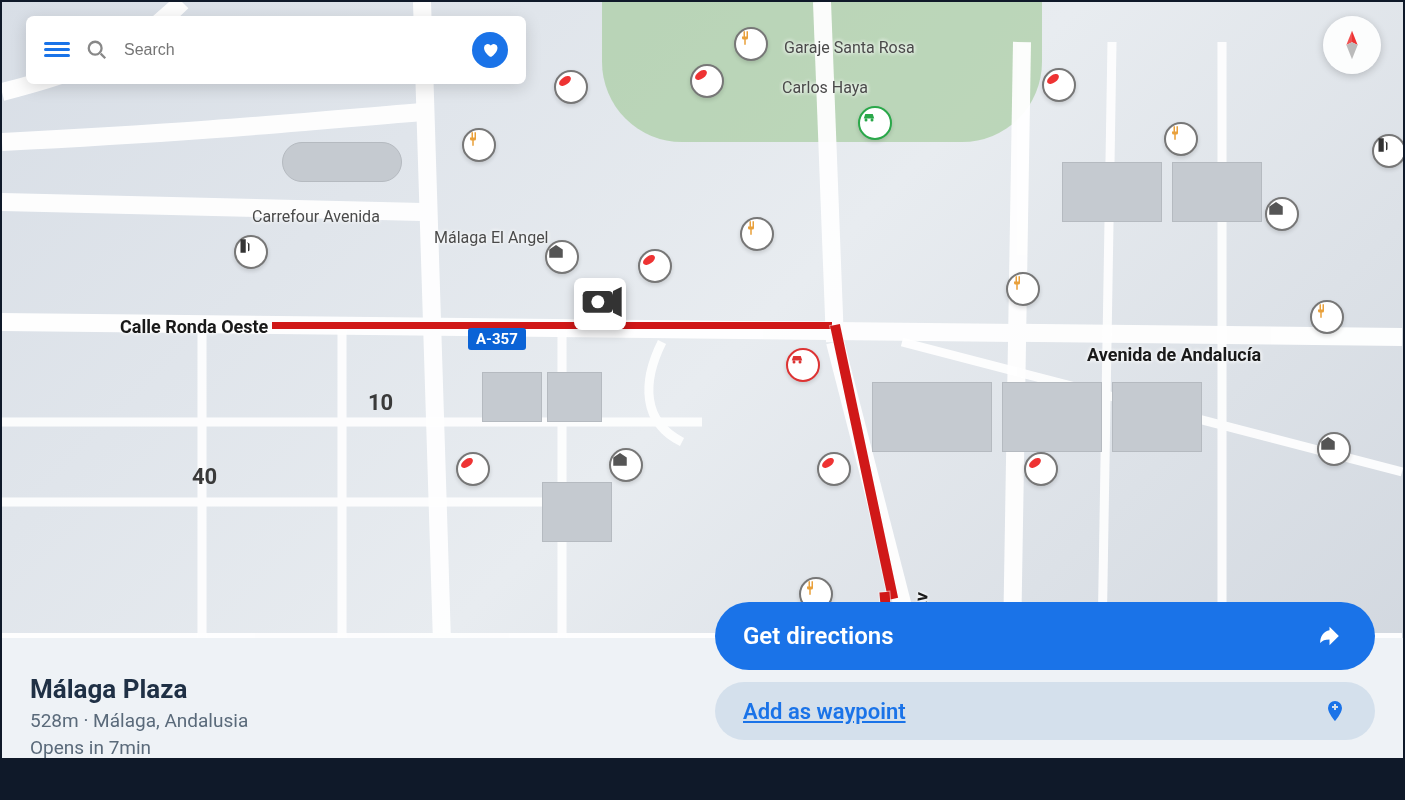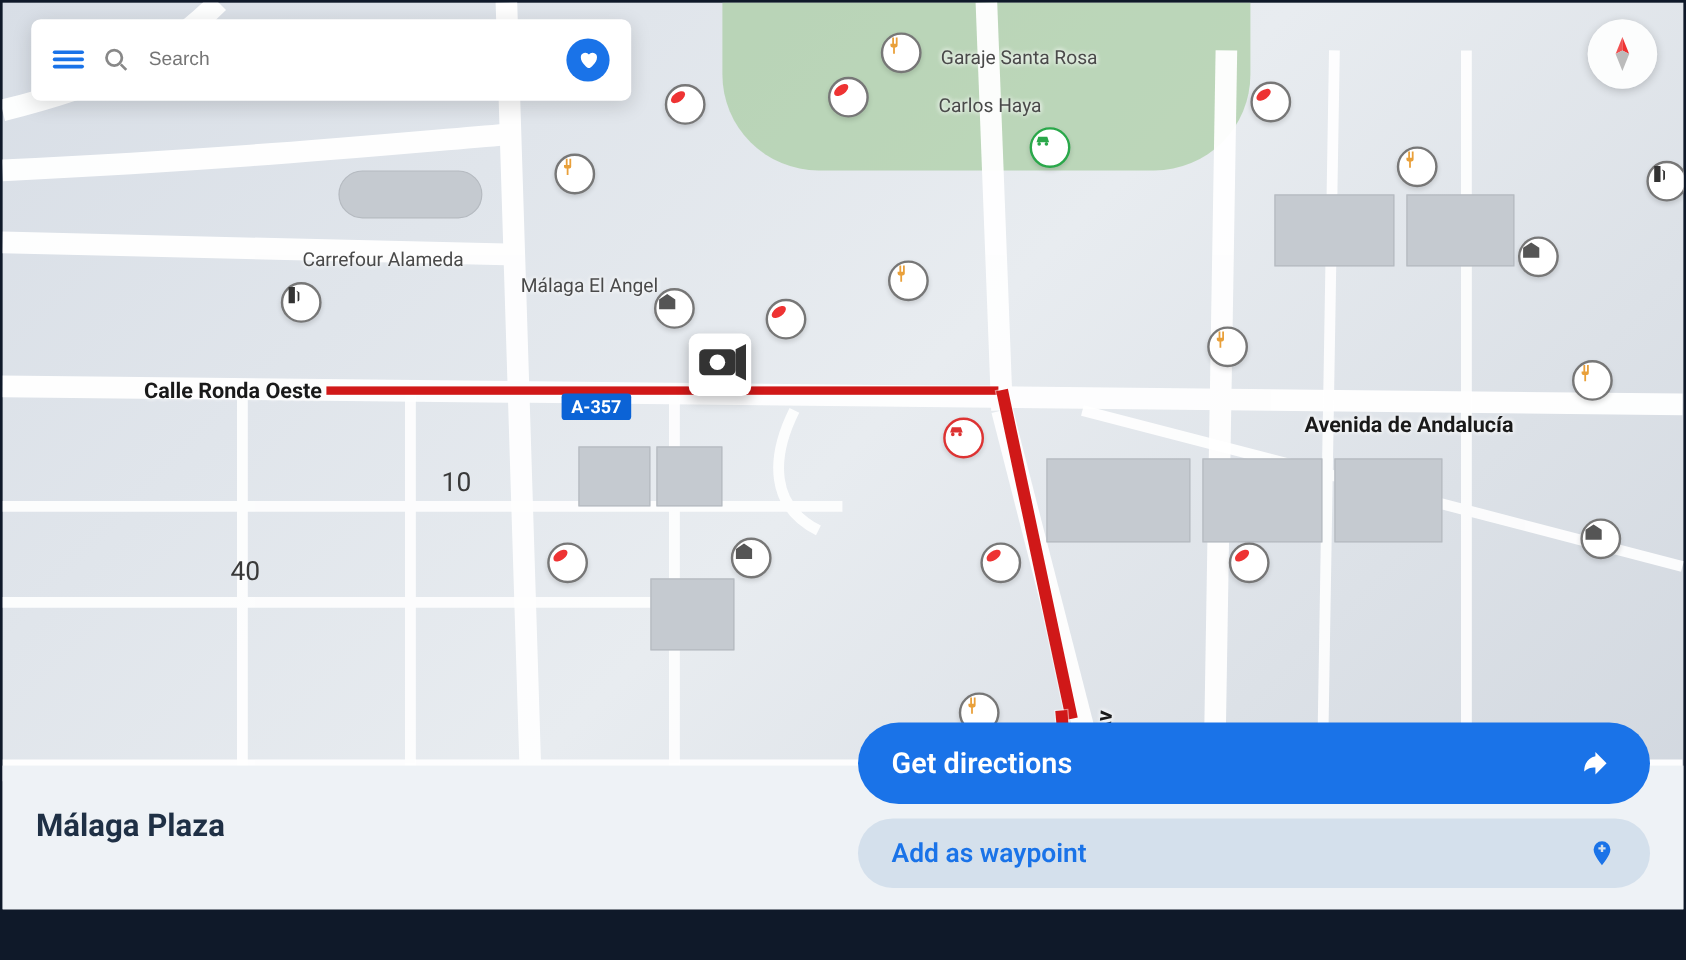--- a/index.html
+++ b/index.html
@@ -18,41 +18,41 @@
 .search-icon { width: 22px; height: 22px; color: #888; }
 .search-input { flex: 1; border: none; outline: none; font-size: 16px; color: #888; background: transparent; }
 .heart-btn { width: 36px; height: 36px; border-radius: 50%; background: #1a73e8; display: flex; align-items: center; justify-content: center; cursor: pointer; }
 .heart-btn svg { width: 18px; height: 18px; fill: #fff; }
 
 .compass { position: absolute; top: 14px; right: 22px; width: 58px; height: 58px; background: rgba(255,255,255,0.9); border-radius: 50%; display: flex; align-items: center; justify-content: center; box-shadow: 0 2px 8px rgba(0,0,0,0.2); cursor: pointer; }
 
 .map-label { position: absolute; font-weight: 700; color: #1a1a1a; white-space: nowrap; font-size: 18px; text-shadow: 0 0 4px #fff, 0 0 4px #fff; }
 .map-label.small { font-weight: 400; font-size: 16px; color: #4a4a4a; }
 .road-badge { position: absolute; background: #0b63d6; color: #fff; font-weight: 700; font-size: 15px; padding: 2px 8px; border-radius: 3px; }
-.house-num { position: absolute; color: #3a3a3a; font-size: 22px; font-weight: 400; }
+.house-num { position: absolute; color: #3a3a3a; font-size: 22px; font-weight: 700; }
 
 .poi { position: absolute; width: 34px; height: 34px; background: #fff; border: 2px solid #777; border-radius: 50%; display: flex; align-items: center; justify-content: center; box-shadow: 0 2px 4px rgba(0,0,0,0.15); }
 .poi svg { width: 18px; height: 18px; }
 .poi.green { border-color: #2aa84a; }
 
 .camera-marker { position: absolute; width: 52px; height: 52px; background: #fff; border-radius: 8px; box-shadow: 0 4px 10px rgba(0,0,0,0.25); display:flex;align-items:center;justify-content:center;}
 .camera-marker::after { content:''; position:absolute; bottom:-9px; left:50%; transform:translateX(-50%); border:9px solid transparent; border-top-color:#fff; }
 
 .route-segment { position: absolute; background: #d01818; box-shadow: 0 0 0 1px rgba(255,255,255,0.5); }
 .route-h { height: 7px; }
 
 .bottom-panel { position: absolute; bottom: 0; left: 0; right: 0; height: 120px; background: #eef2f6; display: flex; align-items: flex-start; padding: 20px 28px 0 28px; }
 .place-info { flex: 1; margin-top: 16px; }
 .place-name { color: #1f3045; font-size: 26px; font-weight: 700; margin-bottom: 4px; }
 .place-meta { color: #5a6a7a; font-size: 19px; line-height: 1.4; }
 
 .action-col { position:absolute; right: 28px; bottom: 18px; width: 660px; display:flex; flex-direction:column; gap: 12px; }
 .btn { height: 68px; border-radius: 34px; display: flex; align-items: center; padding: 0 28px; font-size: 24px; font-weight: 600; cursor: pointer; }
 .btn-primary { background: #1a73e8; color: #fff; }
-.btn-secondary { background: #d4e0ec; color: #1a73e8; height: 58px; border-radius: 29px; font-size: 22px; }
+.btn-secondary { background: #d4e0ec; color: #1a73e8; height: 58px; border-radius: 29px; font-size: 22px; text-decoration: underline; }
 .btn .spacer { flex: 1; }
 
 .green-patch { position:absolute; background:#9ec895; opacity:0.6; }
 .building-block { position:absolute; background:#c5cad0; border:1px solid #b5bac0; }
 </style>
 </head>
 <body>
 
 <div class="device-frame">
 
@@ -212,21 +212,21 @@
         </div>
 
       <div class="camera-marker" style="left:572px;top:276px;">
         <svg width="28" height="28" viewBox="0 0 24 24" fill="#333">
             <rect x="4" y="6" width="14" height="10" rx="2"></rect>
             <circle cx="11" cy="11" r="3" fill="#fff"></circle>
             <path d="M18 6 l4 -2 v14 l-4 -2 z"></path>
           </svg>
       </div>
 
-      <span class="map-label small" style="left:250px;top:205px;">Carrefour Alameda</span>
+      <span class="map-label small" style="left:250px;top:205px;">Carrefour Avenida</span>
       <span class="map-label small" style="left:432px;top:226px;">Málaga El Angel</span>
       <span class="map-label" style="left:118px;top:314px;">Calle Ronda Oeste</span>
       <span class="map-label" style="left:1085px;top:342px;">Avenida de Andalucía</span>
       <span class="map-label" style="left:908px;top:590px;transform:rotate(-85deg);">Av</span>
       <span class="map-label small" style="left:782px;top:36px;">Garaje Santa Rosa</span>
       <span class="map-label small" style="left:780px;top:76px;">Carlos Haya</span>
       <span class="road-badge" style="left:466px;top:326px;">A-357</span>
       <span class="house-num" style="left:366px;top:388px;">10</span>
       <span class="house-num" style="left:190px;top:462px;">40</span>
     </div>
@@ -253,20 +253,24 @@
       <svg width="34" height="34" viewBox="0 0 24 24">
         <polygon points="12,2 16,12 12,10" fill="#e33"></polygon>
         <polygon points="12,10 8,12 12,2" fill="#e33" opacity="0.85"></polygon>
         <polygon points="12,10 16,12 12,22 8,12" fill="#bbb"></polygon>
       </svg>
     </div>
 
     <div class="bottom-panel">
       <div class="place-info">
         <div class="place-name">Málaga Plaza</div>
+        <div class="place-meta">
+          <span>528m</span> · <span>Málaga, Andalusia</span><br>
+          <span>Opens in 7min</span>
+        </div>
       </div>
     </div>
 
     <div class="action-col">
       <div class="btn btn-primary">
         <span>Get directions</span>
         <span class="spacer"></span>
         <svg width="28" height="28" viewBox="0 0 24 24" fill="#fff">
             <path d="M9 4l8 8-8 8v-5c-4 0-6 1-8 3 0-6 3-10 8-11V4z"></path>
           </svg>

